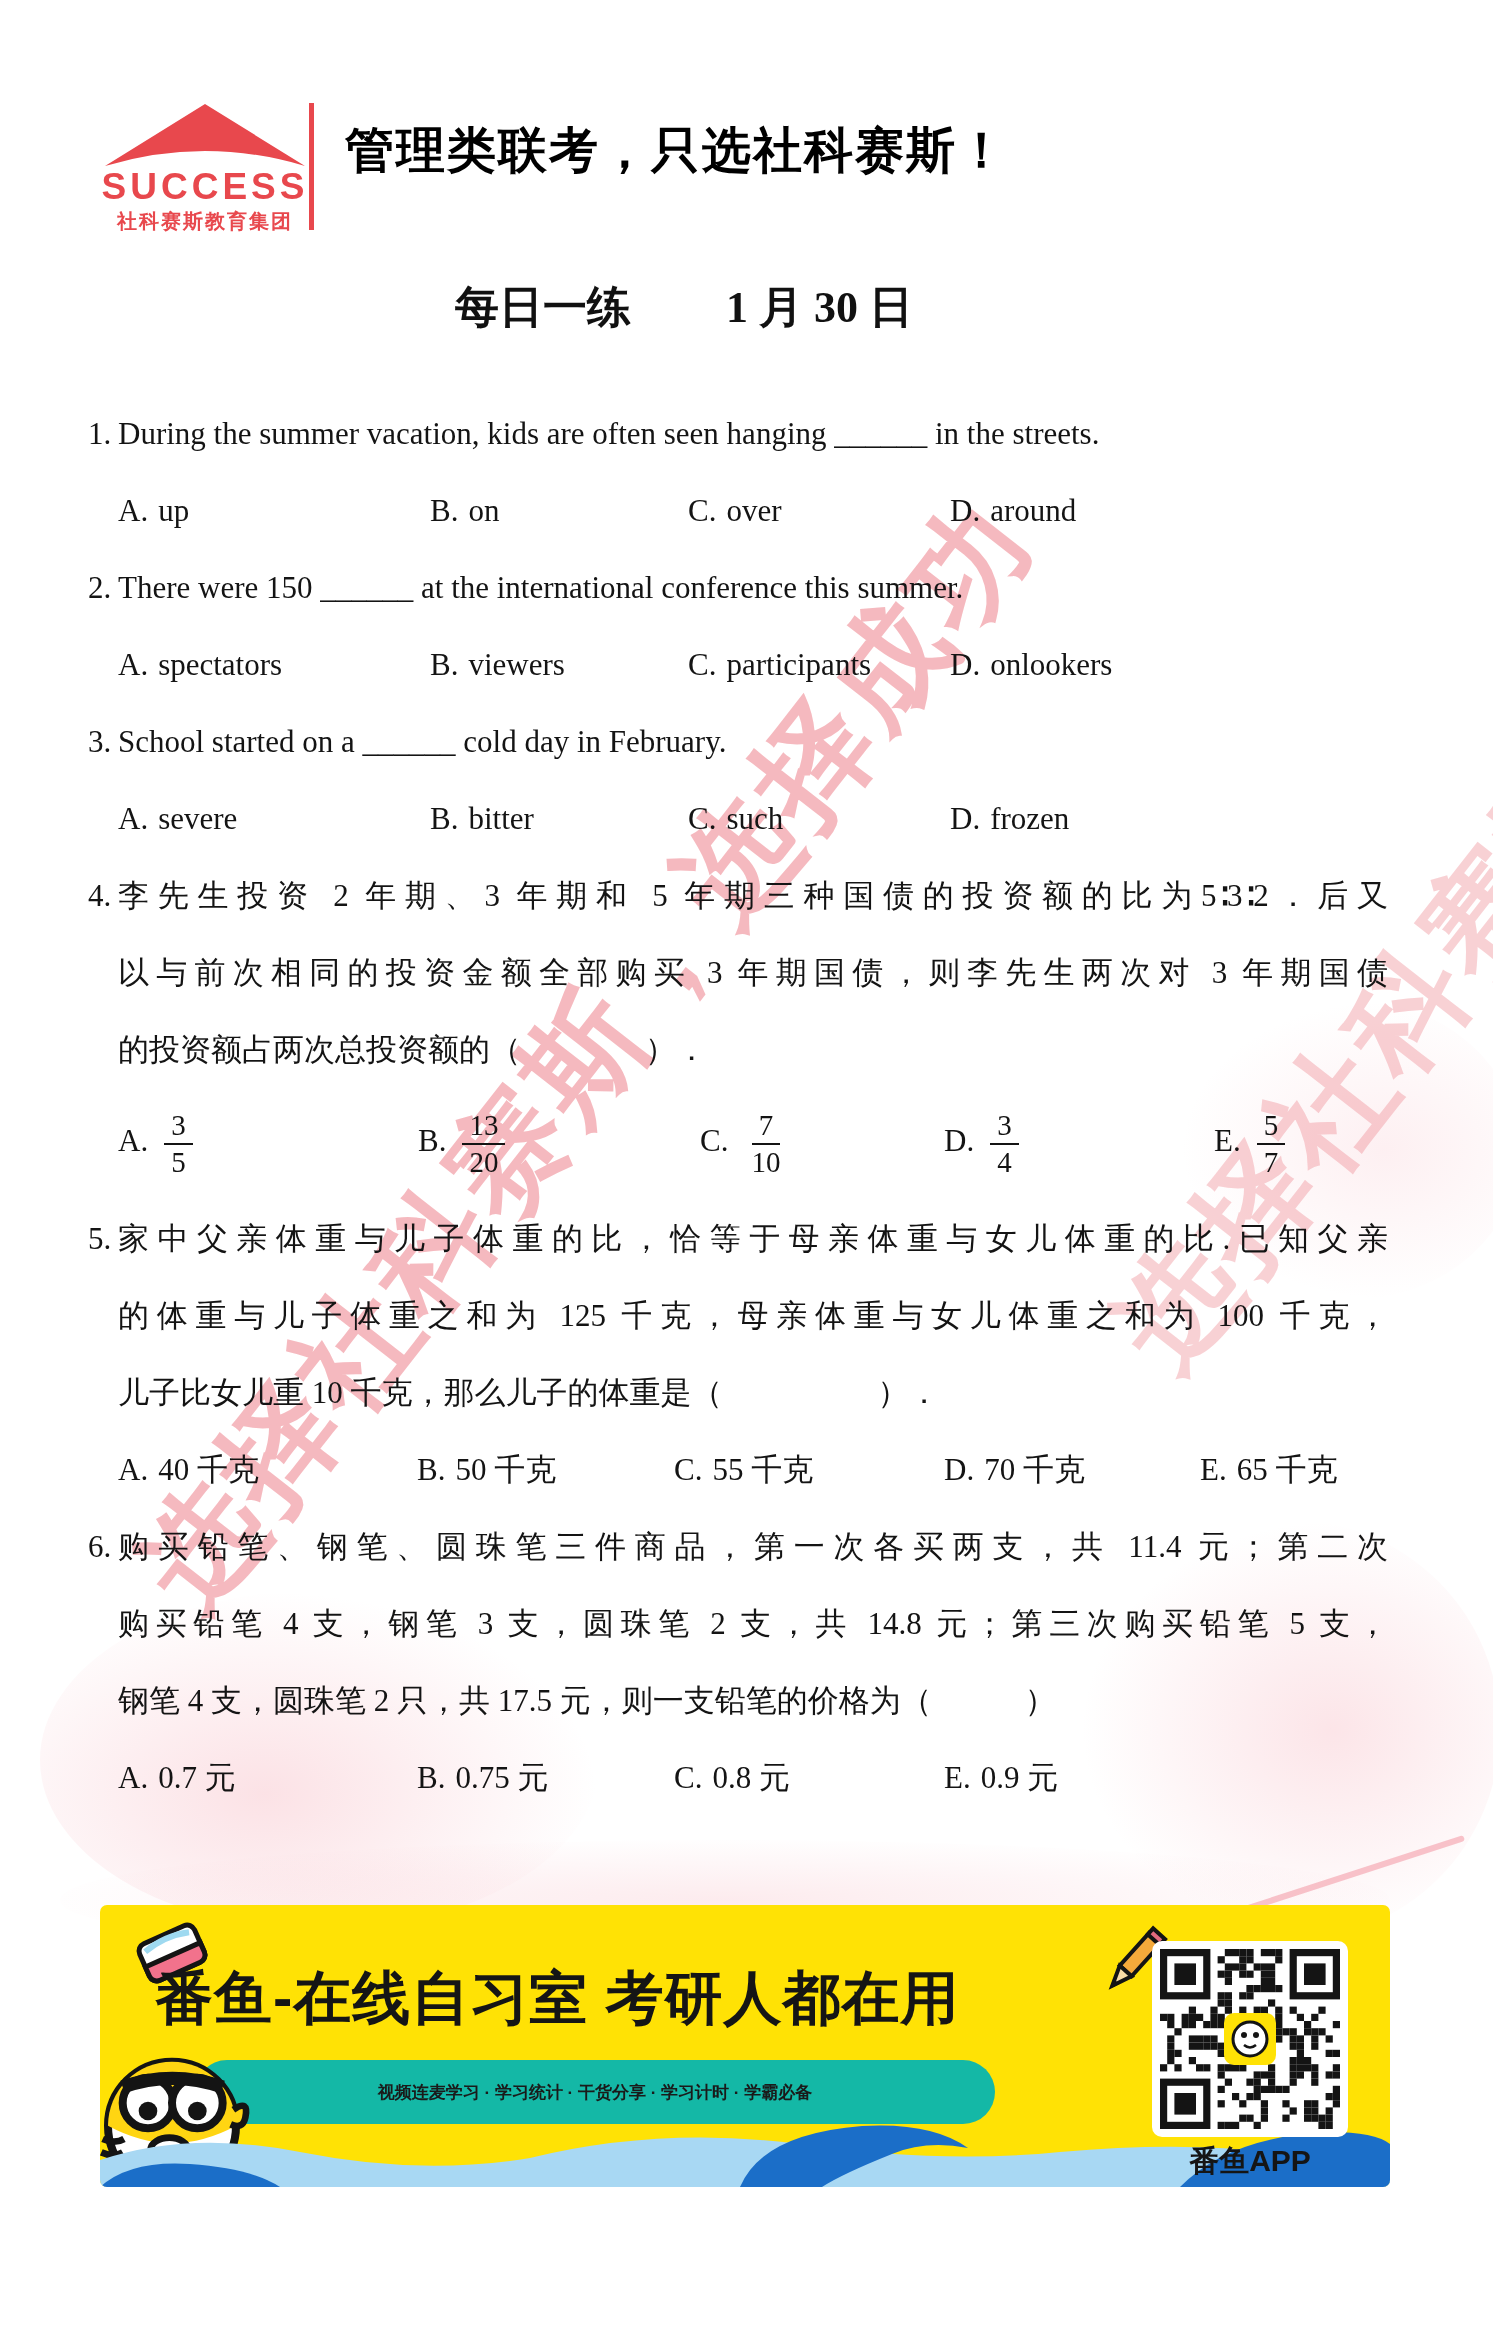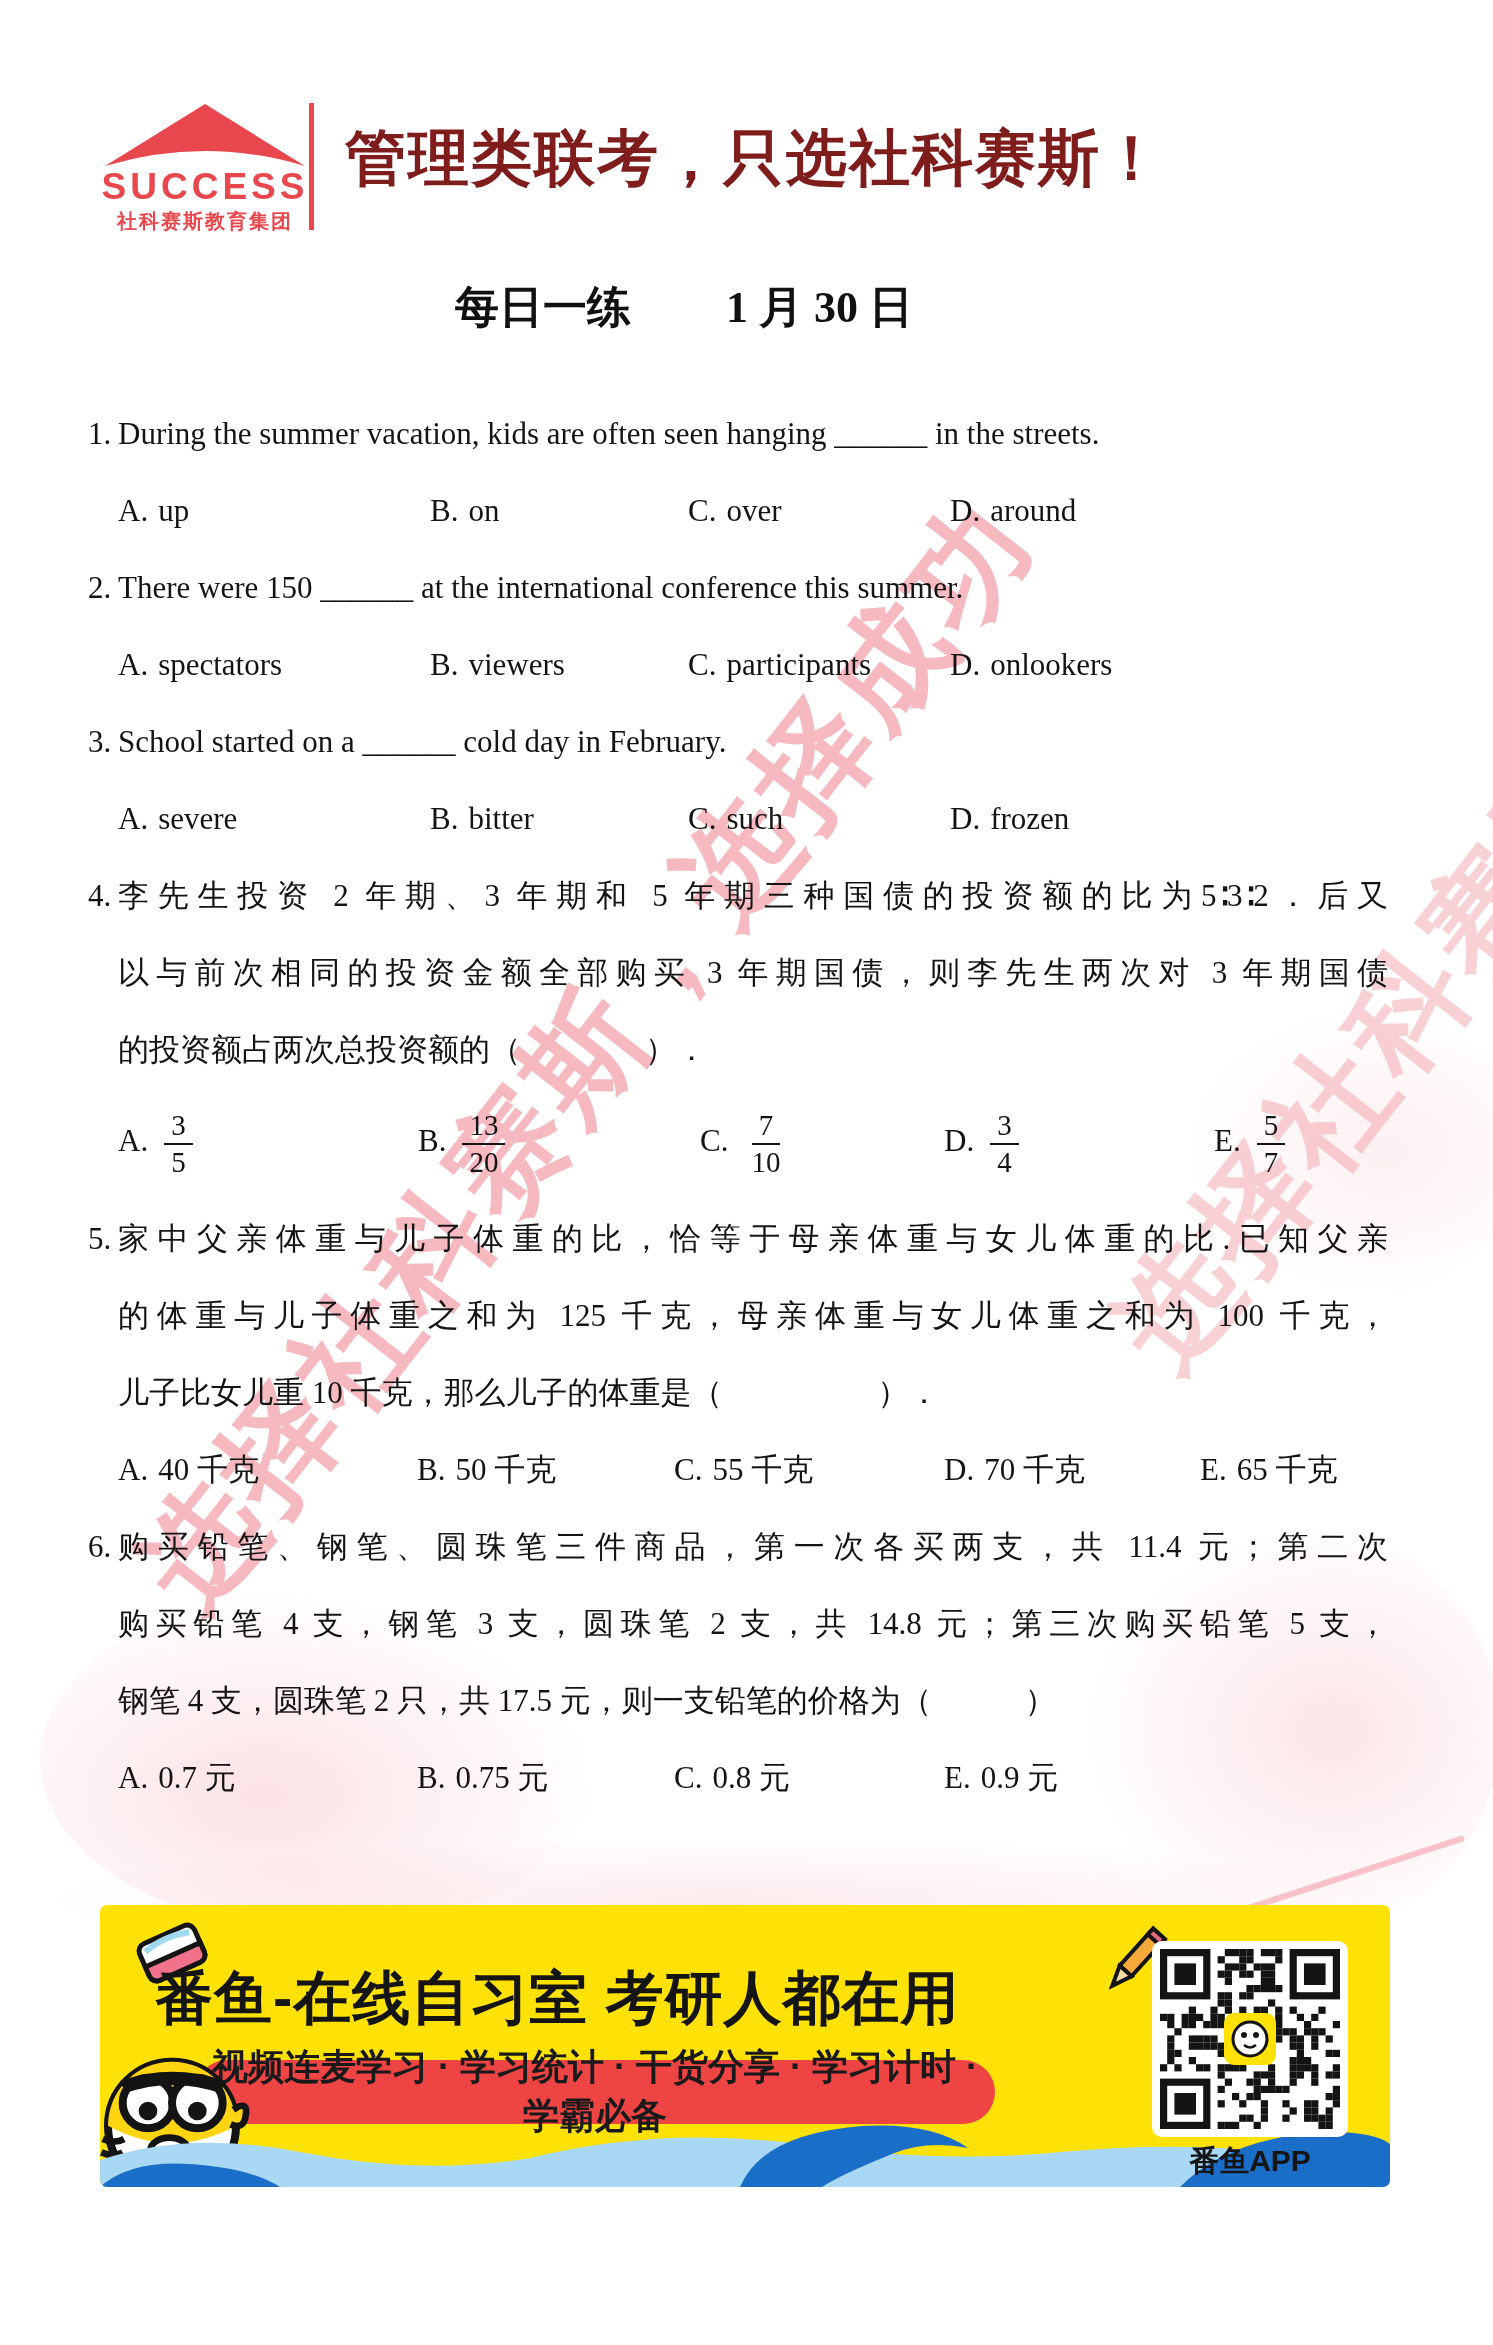--- a/index.html
+++ b/index.html
@@ -23,22 +23,22 @@
 
   
   .logo{position:absolute;left:100px;top:102px;width:210px;text-align:center;}
   .logo .roof{display:block;margin:0 auto;}
   .brand{font-family:"Liberation Sans","DejaVu Sans",sans-serif;font-weight:900;font-size:37px;
          color:#e8484d;letter-spacing:4px;line-height:1.0;}
   .brand-sub{font-family:"Liberation Sans","DejaVu Sans",sans-serif;font-weight:bold;font-size:20px;
          color:#e8484d;letter-spacing:2px;margin-top:3px;}
   .vdivider{position:absolute;left:309px;top:103px;width:5px;height:127px;background:#e8484d;}
   .slogan{position:absolute;left:345px;top:118px;width:1060px;
-          font-family:"Liberation Sans","DejaVu Sans",sans-serif;font-weight:900;font-size:61px;
-          color:#7f1d1d;letter-spacing:2px;white-space:nowrap;}
+          font-family:"Liberation Sans","DejaVu Sans",sans-serif;font-weight:900;font-size:49px;
+          color:#000000;letter-spacing:2px;white-space:nowrap;}
 
   
   .doc-title{position:absolute;left:455px;top:278px;display:flex;gap:95px;
              font-size:44px;font-weight:bold;color:#111;}
 
   
   .questions{position:absolute;left:88px;top:395px;width:1300px;font-size:31px;}
   .qline{position:relative;line-height:77px;padding-left:30px;}
   .qline .qnum{position:absolute;left:0;top:0;}
   .qtext{display:block;}
@@ -52,23 +52,23 @@
   .frac{display:inline-flex;flex-direction:column;align-items:center;vertical-align:middle;
         font-size:29px;line-height:1.2;margin-left:6px;}
   .fnum{padding:0 7px;border-bottom:2.5px solid #141414;}
   .fden{padding:0 7px;}
 
   
   .banner{position:absolute;left:100px;top:1905px;width:1290px;height:282px;background:#ffe205;overflow:hidden;border-radius:7px;}
   .banner-title{position:absolute;left:55px;top:55px;width:960px;
                 font-family:"Liberation Sans","DejaVu Sans",sans-serif;font-weight:900;font-size:58px;
                 color:#151515;letter-spacing:1px;white-space:nowrap;}
-  .pill{position:absolute;left:95px;top:155px;width:800px;height:64px;background:#ef4444;border-radius:34px;
+  .pill{position:absolute;left:95px;top:155px;width:800px;height:64px;background:#14b8a6;border-radius:34px;
         display:flex;align-items:center;justify-content:center;
-        font-family:"Liberation Sans","DejaVu Sans",sans-serif;font-weight:bold;font-size:36px;color:#1a1a1a;text-align:center;}
+        font-family:"Liberation Sans","DejaVu Sans",sans-serif;font-weight:bold;font-size:17px;color:#1a1a1a;}
   .qr-box{position:absolute;left:1052px;top:36px;width:196px;height:196px;background:#ffffff;border-radius:10px;
           display:flex;align-items:center;justify-content:center;}
   .qr-label{position:absolute;left:1052px;top:236px;width:196px;text-align:center;
             font-family:"Liberation Sans","DejaVu Sans",sans-serif;font-weight:700;font-size:30px;color:#151515;}
   .eraser{position:absolute;left:26px;top:2px;}
   .pencil{position:absolute;left:985px;top:14px;}
   .fish{position:absolute;left:-8px;top:138px;}
   .waves{position:absolute;left:0;bottom:0;width:1290px;height:85px;}
 </style>
 </head>

